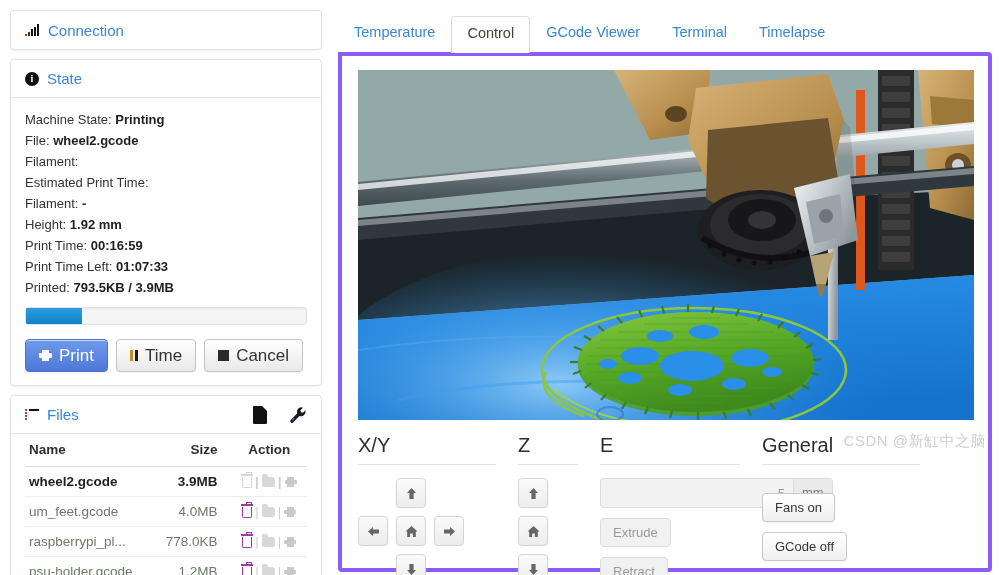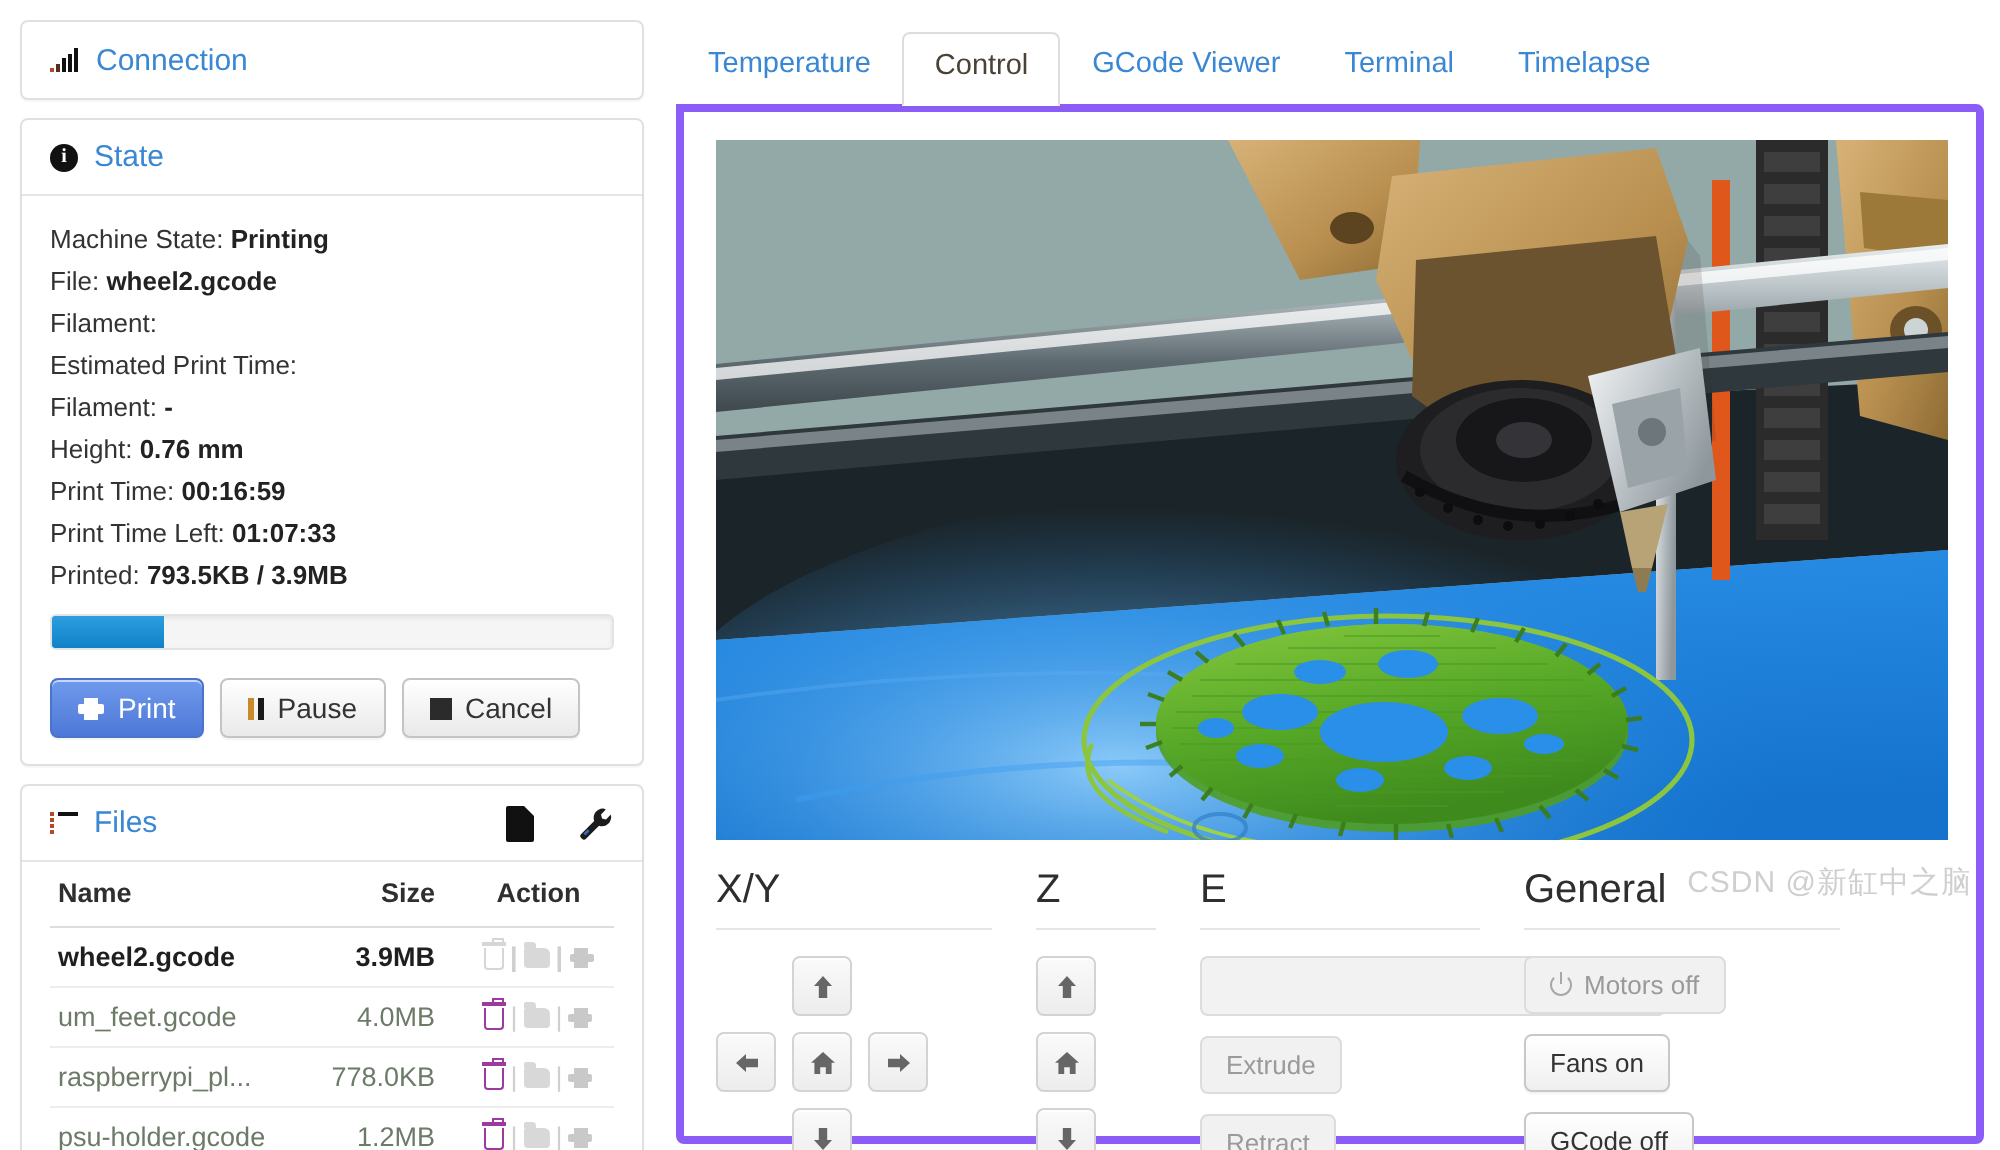--- a/index.html
+++ b/index.html
@@ -86,21 +86,21 @@
     background: #1a8fd4;
     background-image: linear-gradient(to bottom,#2d9ddd,#0f82c8);
   }
 
   .btn-row { margin-top: 14px; display: flex; gap: 8px; }
   .btn {
     border: 1px solid #c4c4c4;
     background-image: linear-gradient(to bottom,#ffffff,#e9e9e9);
     border-radius: 4px;
     padding: 7px 13px;
-    font-size: 14px;
+    font-size: 17px;
     color: #333;
     cursor: pointer;
     display: inline-flex;
     align-items: center;
     gap: 7px;
     line-height: 1;
     box-shadow: 0 1px 0 rgba(255,255,255,0.6) inset, 0 1px 1px rgba(0,0,0,0.05);
     white-space: nowrap;
   }
   .btn-primary {
@@ -355,21 +355,21 @@
         <div class="state-line">
           <span>Estimated Print Time:</span>
           <b></b>
         </div>
         <div class="state-line">
           <span>Filament:</span>
           <b>-</b>
         </div>
         <div class="state-line">
           <span>Height:</span>
-          <b>0.76 mm</b>
+          <b>1.92 mm</b>
         </div>
         <div class="state-line">
           <span>Print Time:</span>
           <b>00:16:59</b>
         </div>
         <div class="state-line">
           <span>Print Time Left:</span>
           <b>01:07:33</b>
         </div>
         <div class="state-line">
@@ -388,21 +388,21 @@
                 <u></u>
                 <em></em>
               </span>
             <span>Print</span>
           </button>
           <button class="btn">
             <span class="ico-pause">
                 <i></i>
                 <i></i>
               </span>
-            <span>Pause</span>
+            <span>Time</span>
           </button>
           <button class="btn">
             <span class="ico-stop"></span>
             <span>Cancel</span>
           </button>
         </div>
       </div>
     </div>
 
     <div class="panel">
@@ -759,24 +759,20 @@
           </button>
           <br>
           <button class="btn-flat">
             <span>Retract</span>
           </button>
         </div>
 
         <div class="ctrl-col gen">
           <div class="ctrl-h">General</div>
           <div class="ctrl-rule"></div>
-          <button class="btn-flat">
-            <span class="ico-power"></span>
-            <span>Motors off</span>
-          </button>
           <br>
           <button class="btn-flat enabled">
             <span>Fans on</span>
           </button>
           <br>
           <button class="btn-flat enabled">
             <span>GCode off</span>
           </button>
         </div>
 

